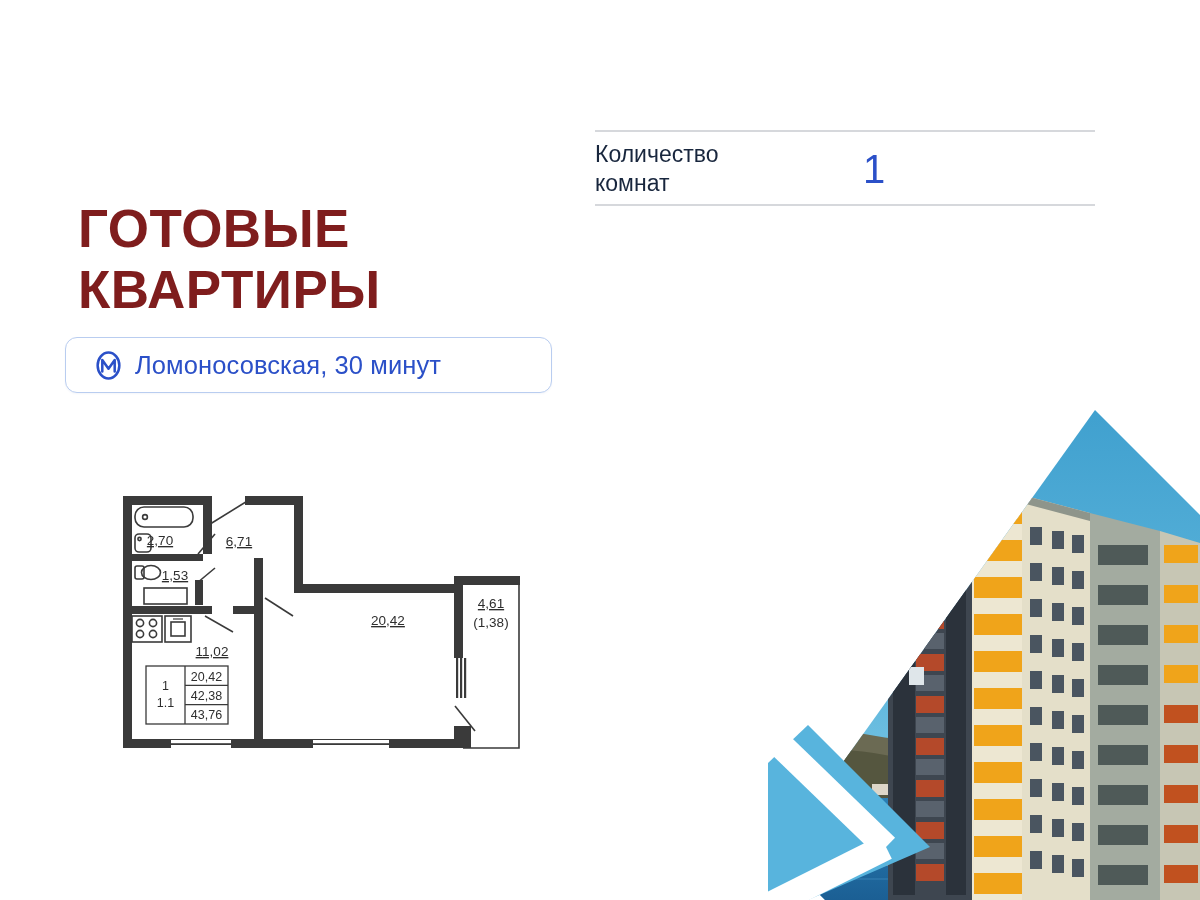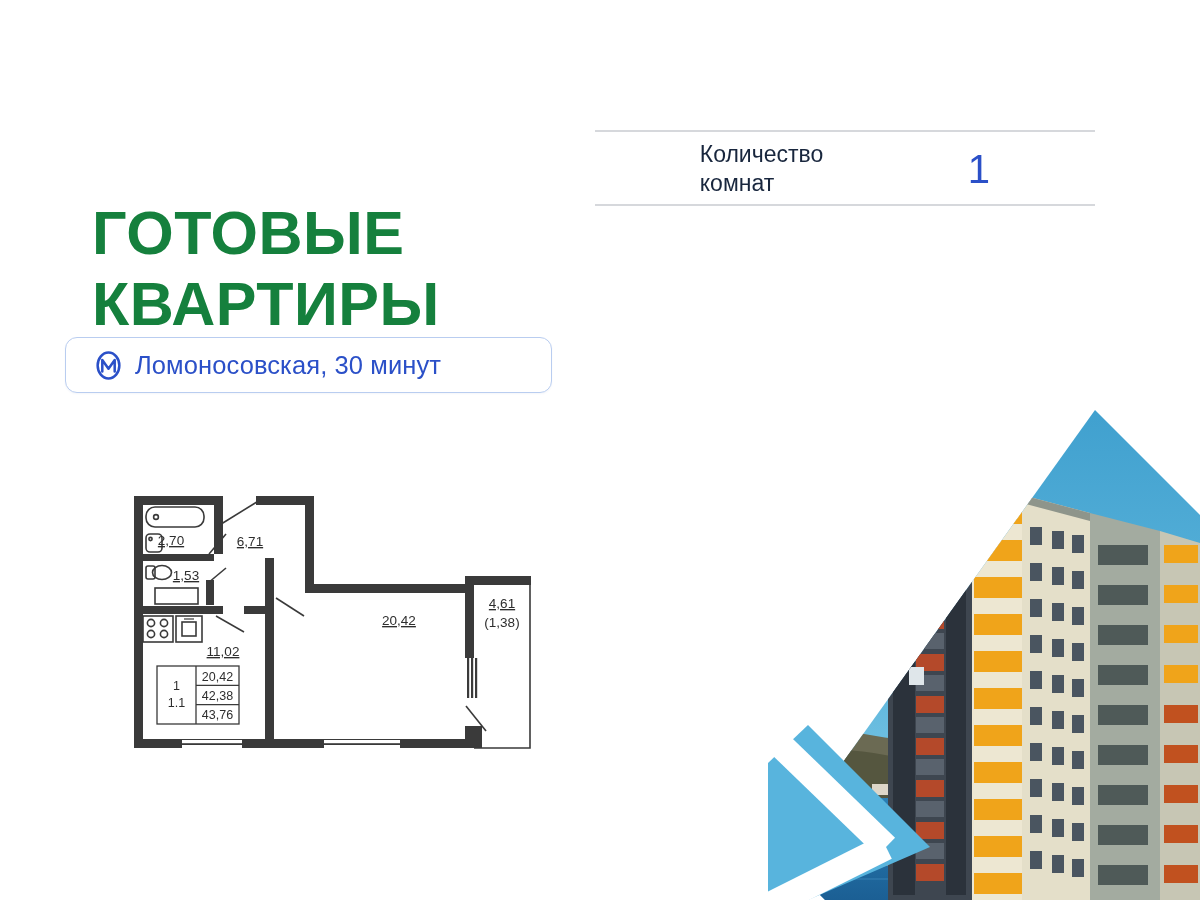--- a/index.html
+++ b/index.html
@@ -6,24 +6,24 @@
   html, body {
     width: 1200px; height: 900px;
     background: #ffffff;
     font-family: "Liberation Sans", sans-serif;
     overflow: hidden;
   }
   #page { position: relative; width: 1200px; height: 900px; background: #fff; }
 
   
   .headline {
-    position: absolute; left: 92px; top: 198px;
-    font-size: 61px; font-weight: 700;
+    position: absolute; left: 78px; top: 198px;
+    font-size: 53px; font-weight: 700;
     line-height: 1.16; letter-spacing: 0.5px;
-    color: #15803d; text-transform: uppercase;
+    color: #7f1d1d; text-transform: uppercase;
     white-space: pre-line;
   }
   .metro-badge {
     position: absolute; left: 65px; top: 337px;
     width: 487px; height: 56px;
     border: 1.5px solid #b9cdf0; border-radius: 12px;
     background: #ffffff;
     display: flex; align-items: center; gap: 11px;
     padding: 0 0 0 27px;
     box-shadow: 0 1px 2px rgba(40,70,150,.05);
@@ -31,36 +31,36 @@
   .metro-icon { width: 31px; height: 31px; flex: 0 0 31px; display: block; }
   .metro-text {
     font-size: 25.5px; color: #2B50C8; font-weight: 400;
     white-space: nowrap; letter-spacing: .1px;
   }
 
   
   .specs { position: absolute; left: 595px; top: 130px; width: 500px; }
   .spec-rule { height: 2px; background: #d6d8dc; width: 500px; }
   .spec-rows { padding: 6px 0 4px 0; }
-  .spec-row { display: flex; align-items: center; min-height: 62px; justify-content: center; }
+  .spec-row { display: flex; align-items: center; min-height: 62px; }
   .spec-label {
     width: 268px; flex: 0 0 268px;
     font-size: 23px; line-height: 1.24; color: #18263D;
     white-space: pre-line; font-weight: 400;
   }
   .spec-value {
     font-size: 45px; color: #2B50C8; font-weight: 400;
     line-height: 1; letter-spacing: .2px;
   }
   .spec-value sup { font-size: .58em; vertical-align: super; line-height: 0; }
   .sv-rooms { font-size: 40px; }
   .sv-floor { font-size: 40px; }
 
   
-  .floorplan { position: absolute; left: 126px; top: 488px; width: 405px; height: 275px; text-decoration: underline; }
+  .floorplan { position: absolute; left: 115px; top: 488px; width: 405px; height: 275px; text-decoration: underline; }
   .floorplan svg { display: block; }
 
   
   .art { position: absolute; left: 760px; top: 395px; width: 440px; height: 505px; }
   .art svg { display: block; }
 </style>
 </head>
 <body>
 
 <div id="page">

